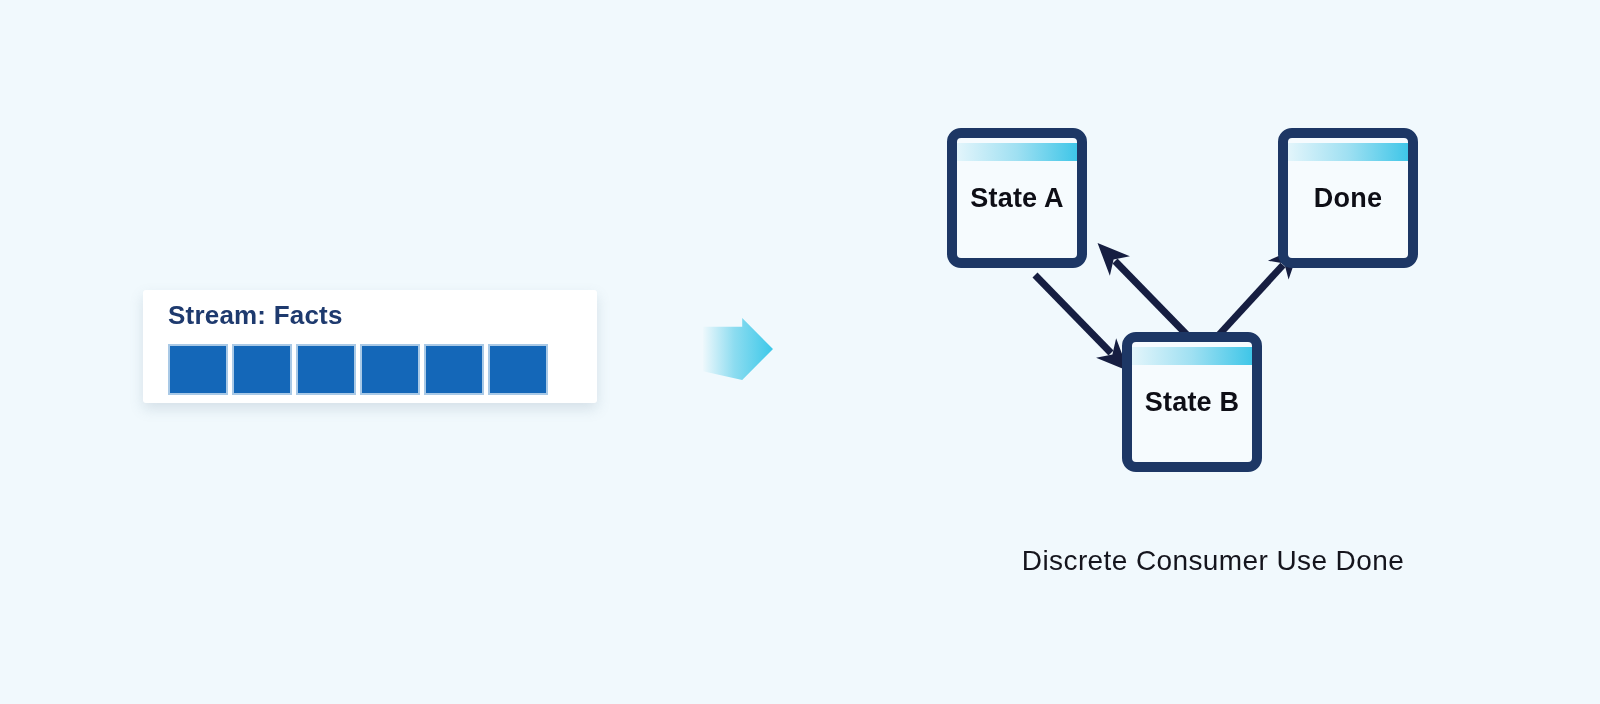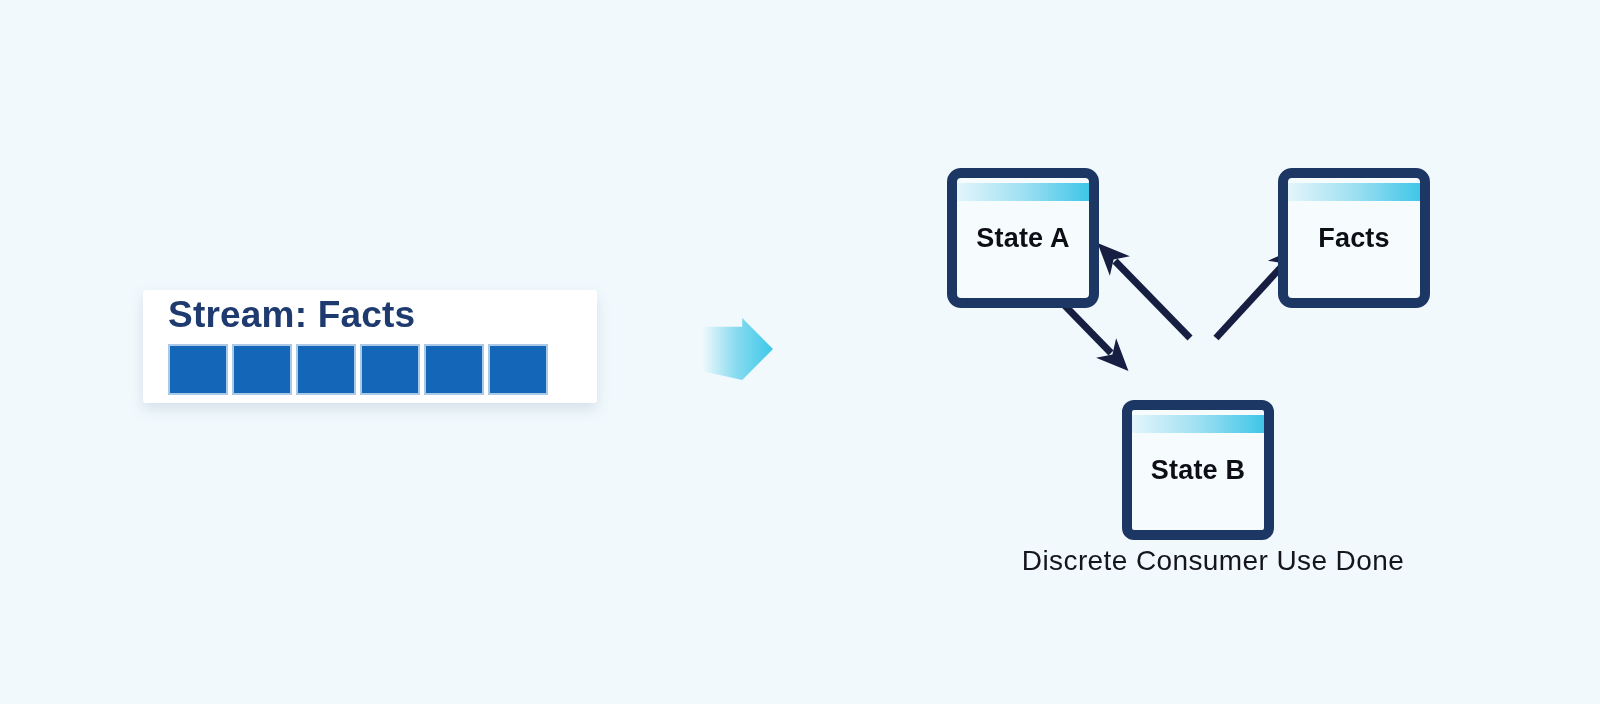--- a/index.html
+++ b/index.html
@@ -20,22 +20,22 @@
   .stream-card {
     position: absolute;
     left: 143px; top: 290px;
     width: 454px; height: 113px;
     background: #ffffff;
     border-radius: 3px;
     box-shadow: 0 6px 14px rgba(90, 115, 140, 0.18);
   }
   .stream-title {
     position: absolute;
-    left: 25px; top: 4px;
-    font-size: 37px;
+    left: 25px; top: 10px;
+    font-size: 26px;
     font-weight: 700;
     color: #1e3a6e;
     letter-spacing: 0.2px;
   }
   .segments {
     position: absolute;
     left: 25px; top: 54px;
     display: flex;
     gap: 4px;
   }
@@ -50,45 +50,44 @@
     position: absolute;
     left: 703px; top: 318px;
     width: 70px; height: 62px;
     background: linear-gradient(90deg, #eef8fc 0%, #8cdcf0 45%, #3cc8e9 100%);
     clip-path: polygon(0% 14%, 56% 14%, 56% 0%, 100% 50%, 56% 100%, 0% 86%);
   }
 
   
   .state-box {
     position: absolute;
-    width: 152px; height: 140px;
+    width: 140px; height: 140px;
     border: 10px solid #1d3765;
     border-radius: 14px;
     background: #f6fbfe;
     display: flex;
     align-items: center;
     justify-content: center;
-    margin-top: 40px;
   }
   .state-header {
     position: absolute;
     left: 0; right: 0; top: 5px;
     height: 18px;
     background: linear-gradient(90deg, #e3f5fb 0%, #9fe0f2 50%, #3fc6e8 100%);
   }
   .state-label {
     font-size: 27px;
     font-weight: 700;
     color: #0e0e16;
     letter-spacing: 0.2px;
     white-space: nowrap;
   }
   #box-state-a { left: 947px;  top: 128px; }
   #box-done    { left: 1278px; top: 128px; }
-  #box-state-b { left: 1122px; top: 360px; border-radius: 12px; }
+  #box-state-b { left: 1122px; top: 332px; }
 
   
   .edges {
     position: absolute;
     left: 0; top: 0;
     width: 1600px; height: 704px;
     pointer-events: none;
   }
   .edges line { stroke: #161e41; stroke-width: 7; stroke-linecap: butt; }
 
@@ -134,21 +133,21 @@
     <line x1="1216" y1="338" x2="1283" y2="265" marker-end="url(#ah)"></line>
   </svg>
 
   <div class="state-box" id="box-state-a">
     <div class="state-header"></div>
     <div class="state-label">State A</div>
   </div>
 
   <div class="state-box" id="box-done">
     <div class="state-header"></div>
-    <div class="state-label">Facts</div>
+    <div class="state-label">Done</div>
   </div>
 
   <div class="state-box" id="box-state-b">
     <div class="state-header"></div>
     <div class="state-label">State B</div>
   </div>
 
   <div class="caption">Discrete Consumer Use Done</div>
 
 </div>

